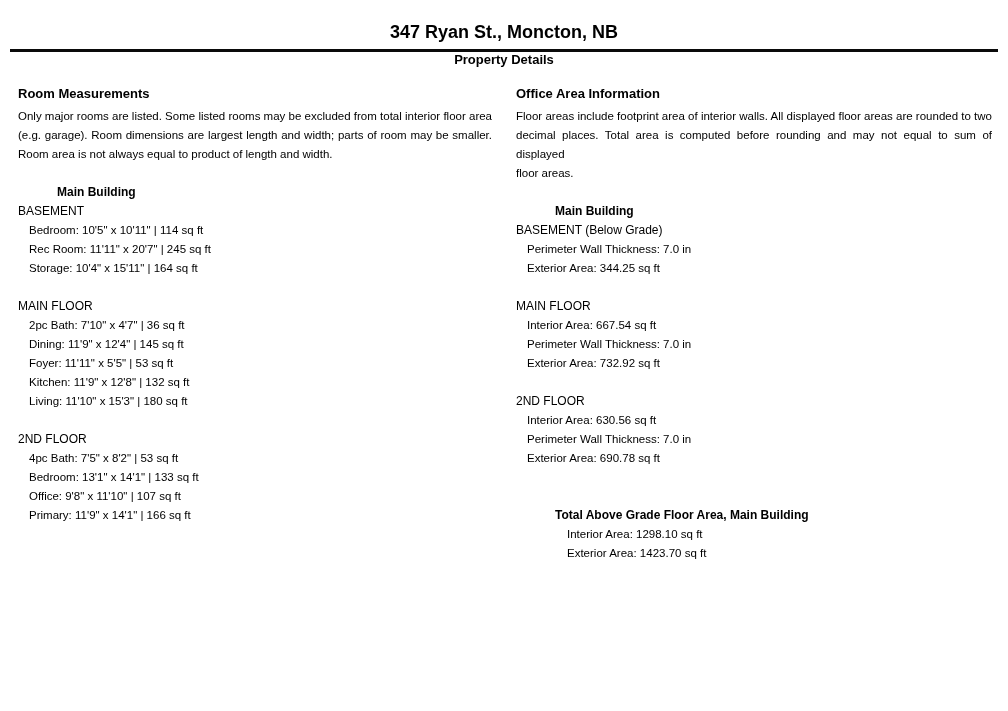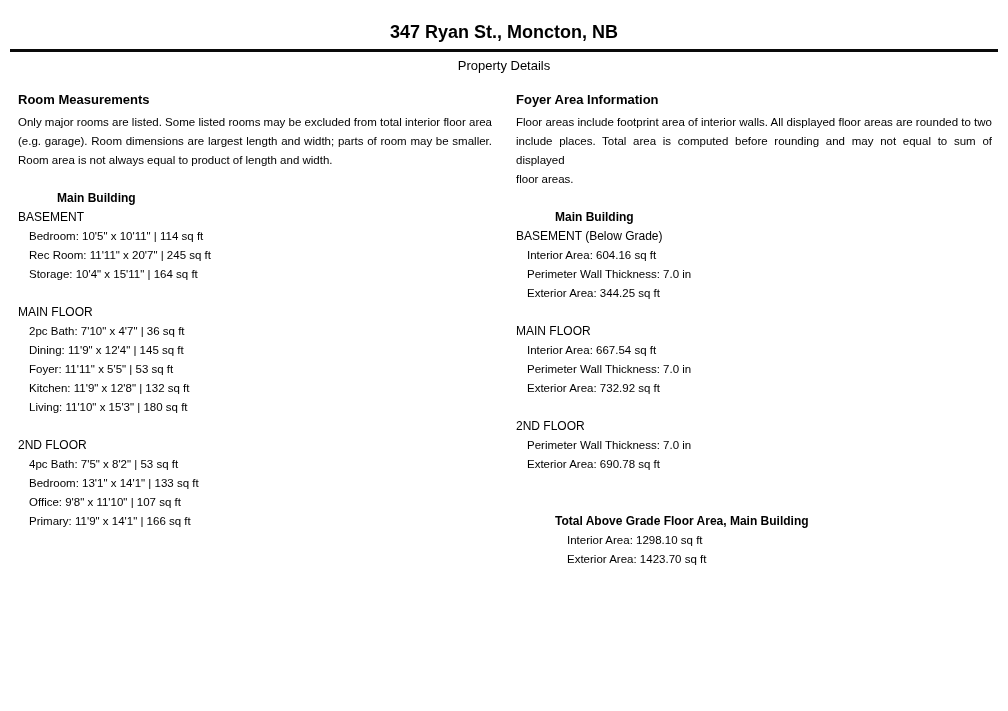--- a/index.html
+++ b/index.html
@@ -18,23 +18,23 @@
     text-align: center;
     line-height: 22px;
   }
   .header-rule {
     height: 3px;
     background: #0a0a0a;
     margin: 6px 10px 0 10px;
   }
   .page-subtitle {
     font-size: 13px;
-    font-weight: normal;
+    font-weight: bold;
     text-align: center;
-    margin-top: 6px;
+    margin-top: 0;
     line-height: 16px;
   }
   .columns { display: flex; margin-top: 19px; }
   .column { box-sizing: border-box; }
   .col-left  { margin-left: 18px; width: 474px; }
   .col-right { margin-left: 24px; width: 476px; }
   .col-heading {
     font-size: 13px;
     font-weight: bold;
     line-height: 14px;
@@ -130,37 +130,36 @@
 
               <div class="item-line">Office: 9'8" x 11'10" | 107 sq ft</div>
 
               <div class="item-line">Primary: 11'9" x 14'1" | 166 sq ft</div>
             </div>
         </div>
       </div>
   </section>
 
   <section class="column col-right">
-    <h2 class="col-heading">Foyer Area Information</h2>
+    <h2 class="col-heading">Office Area Information</h2>
     <div class="col-desc">
 
         <div class="desc-line">Floor areas include footprint area of interior walls. All displayed floor areas are rounded to two</div>
 
-        <div class="desc-line">include places. Total area is computed before rounding and may not equal to sum of displayed</div>
+        <div class="desc-line">decimal places. Total area is computed before rounding and may not equal to sum of displayed</div>
 
         <div class="desc-line">floor areas.</div>
       </div>
     <div class="building-name">Main Building</div>
     <div class="floors">
 
         <div class="floor-group">
           <div class="floor-name">BASEMENT (Below Grade)</div>
           <div class="floor-items">
 
-              <div class="item-line">Interior Area: 604.16 sq ft</div>
 
               <div class="item-line">Perimeter Wall Thickness: 7.0 in</div>
 
               <div class="item-line">Exterior Area: 344.25 sq ft</div>
             </div>
         </div>
 
         <div class="floor-group">
           <div class="floor-name">MAIN FLOOR</div>
           <div class="floor-items">
@@ -170,20 +169,21 @@
               <div class="item-line">Perimeter Wall Thickness: 7.0 in</div>
 
               <div class="item-line">Exterior Area: 732.92 sq ft</div>
             </div>
         </div>
 
         <div class="floor-group">
           <div class="floor-name">2ND FLOOR</div>
           <div class="floor-items">
 
+              <div class="item-line">Interior Area: 630.56 sq ft</div>
 
               <div class="item-line">Perimeter Wall Thickness: 7.0 in</div>
 
               <div class="item-line">Exterior Area: 690.78 sq ft</div>
             </div>
         </div>
       </div>
     <div class="total-section">
       <div class="total-heading">Total Above Grade Floor Area, Main Building</div>
       <div>

